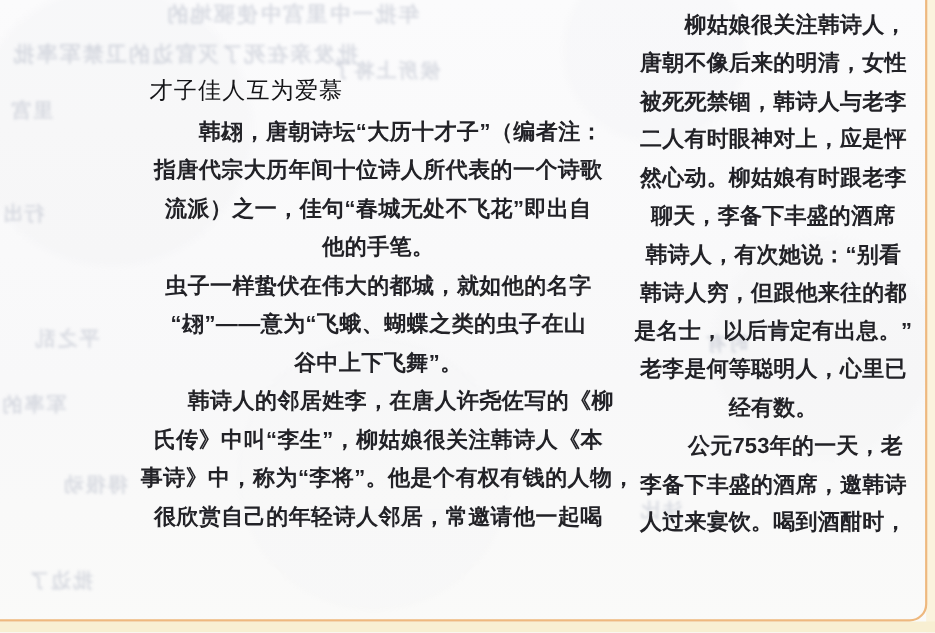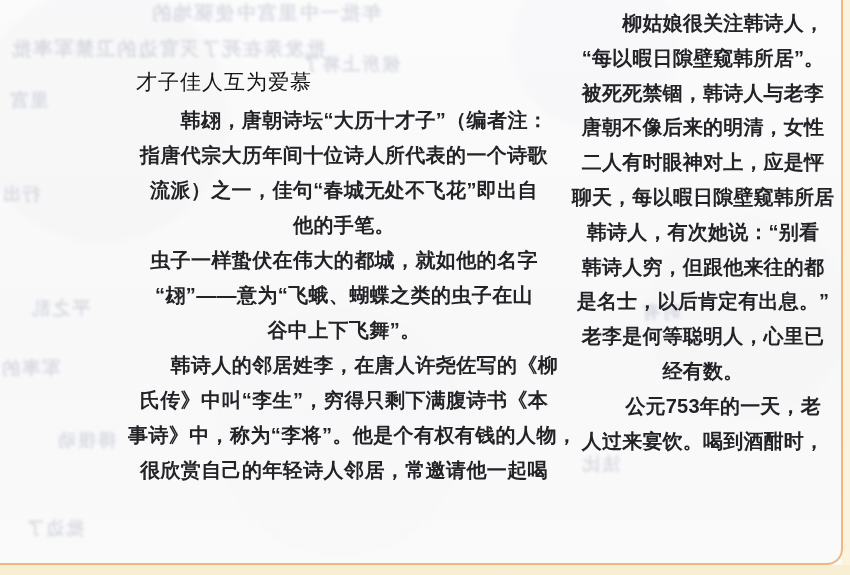--- a/index.html
+++ b/index.html
@@ -81,38 +81,39 @@
 
   <div class="col col-left">
       <div class="tline">　　韩翃，唐朝诗坛“大历十才子”（编者注：</div>
       <div class="tline">指唐代宗大历年间十位诗人所代表的一个诗歌</div>
       <div class="tline">流派）之一，佳句“春城无处不飞花”即出自</div>
       <div class="tline">他的手笔。</div>
       <div class="tline">虫子一样蛰伏在伟大的都城，就如他的名字</div>
       <div class="tline">“翃”——意为“飞蛾、蝴蝶之类的虫子在山</div>
       <div class="tline">谷中上下飞舞”。</div>
       <div class="tline">　　韩诗人的邻居姓李，在唐人许尧佐写的《柳</div>
-      <div class="tline">氏传》中叫“李生”，穷得只剩下满腹诗书《本</div>
+      <div class="tline">氏传》中叫“李生”，柳姑娘很关注韩诗人《本</div>
       <div class="tline">事诗》中，称为“李将”。他是个有权有钱的人物，</div>
       <div class="tline">很欣赏自己的年轻诗人邻居，常邀请他一起喝</div>
     </div>
 
   <div class="col col-right">
       <div class="tline">　　柳姑娘很关注韩诗人，</div>
-      <div class="tline">“每以暇日隙壁窥韩所居”。</div>
+      <div class="tline">唐朝不像后来的明清，女性</div>
       <div class="tline">被死死禁锢，韩诗人与老李</div>
-      <div class="tline">唐朝不像后来的明清，女性</div>
       <div class="tline">二人有时眼神对上，应是怦</div>
-      <div class="tline">聊天，每以暇日隙壁窥韩所居</div>
+      <div class="tline">然心动。柳姑娘有时跟老李</div>
+      <div class="tline">聊天，李备下丰盛的酒席</div>
       <div class="tline">韩诗人，有次她说：“别看</div>
       <div class="tline">韩诗人穷，但跟他来往的都</div>
       <div class="tline">是名士，以后肯定有出息。”</div>
       <div class="tline">老李是何等聪明人，心里已</div>
       <div class="tline">经有数。</div>
       <div class="tline">　　公元753年的一天，老</div>
+      <div class="tline">李备下丰盛的酒席，邀韩诗</div>
       <div class="tline">人过来宴饮。喝到酒酣时，</div>
     </div>
 
   <div class="edge-right"></div>
   <div class="edge-bottom"></div>
   <div class="frame"></div>
 
 </div>
 
 </body></html>

